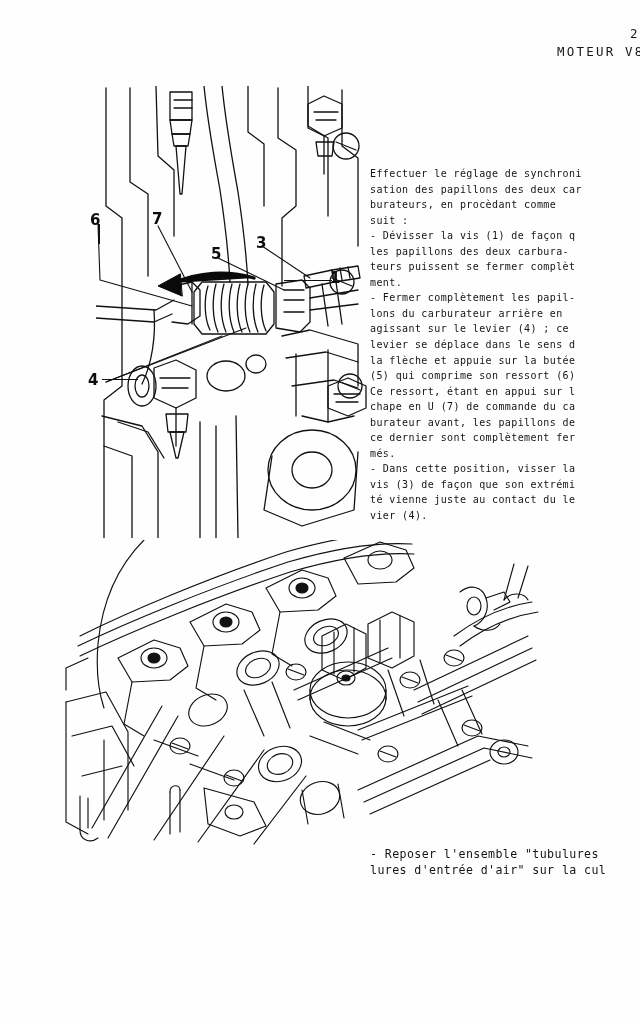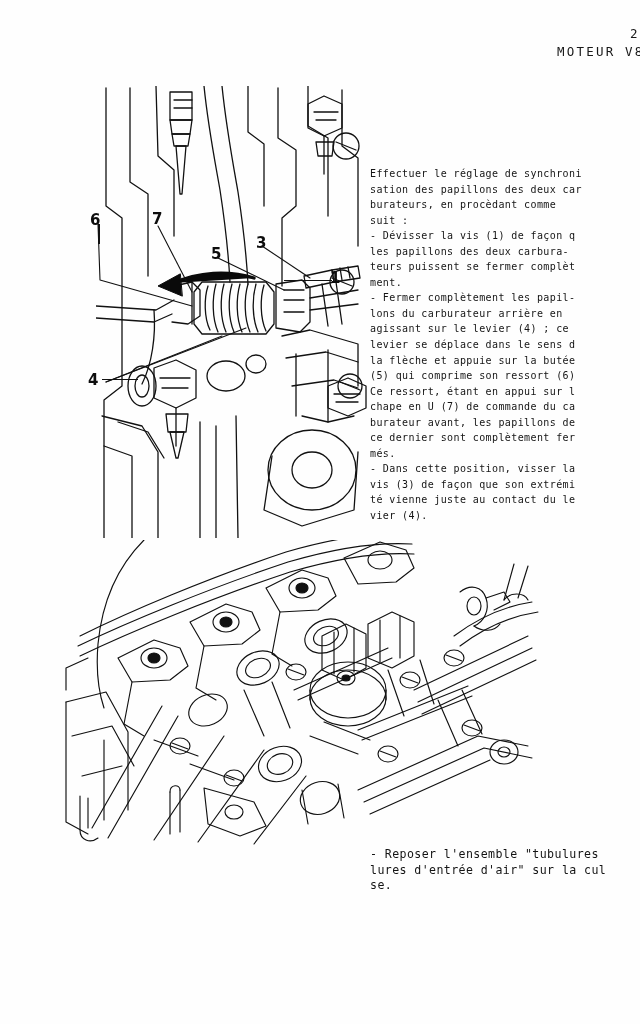--- a/index.html
+++ b/index.html
@@ -357,15 +357,15 @@
       <path d="M244 250 L250 284 M280 244 L286 278"></path>
 
       <path d="M186 150 L206 196 M214 142 L232 188"></path>
       <path d="M330 130 L346 176 M362 120 L376 164"></path>
       <path d="M96 200 L140 216 M132 224 L176 240"></path>
       <path d="M252 196 L300 214 M266 182 L312 200"></path>
       <path d="M380 160 L400 206 M404 150 L424 194"></path>
     </svg>
   </div>
 
-  <div class="tw" id="footer-text"><span class="ln">- Reposer l'ensemble "tubulures</span><span class="ln">lures d'entrée d'air" sur la cul</span><span class="ln">se.</span></div>
+  <div class="tw" id="footer-text"><span class="ln">- Reposer l'ensemble "tubulures</span><span class="ln">lures d'entrée d'air" sur la cul</span></div>
 
 </div>
 
 </body></html>

